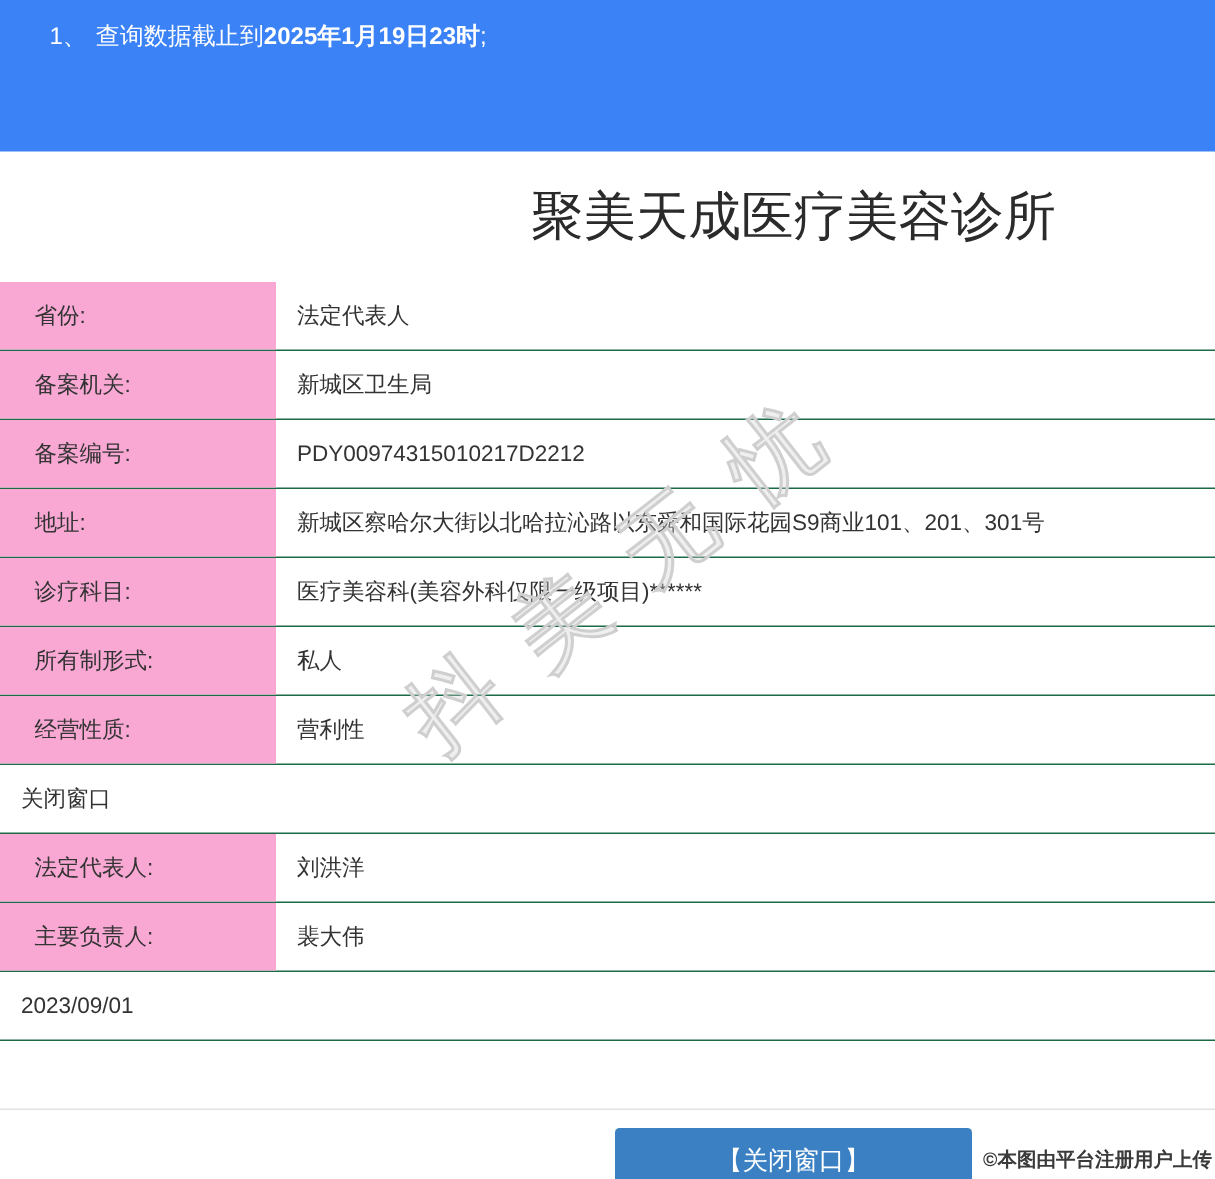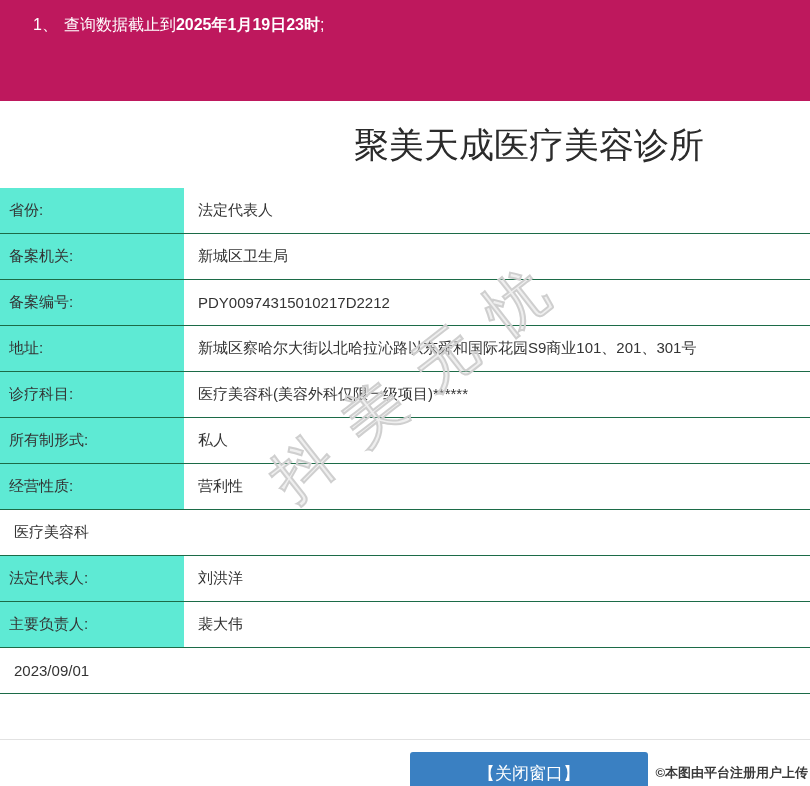--- a/index.html
+++ b/index.html
@@ -7,21 +7,21 @@
     width: 810px; height: 786px;
     position: relative; overflow: hidden;
     background: #ffffff;
     font-family: "Liberation Sans", "DejaVu Sans", sans-serif;
     color: #333333;
   }
 
   
   .notice-bar {
     width: 810px; height: 101px;
-    background: #be185d;
+    background: #3b82f6;
     box-sizing: border-box;
     padding: 11px 0 0 33px;
   }
   .notice-line {
     color: #ffffff;
     font-size: 16px;
     line-height: 27px;
     white-space: nowrap;
   }
   .notice-line .num { margin-right: 6px; }
@@ -50,22 +50,22 @@
     height: 46px;
     align-items: center;
     border-bottom: 1.5px solid #1c6b47;
     font-size: 15px;
   }
   .cell-label {
     box-sizing: border-box;
     width: 184px;
     align-self: stretch;
     display: flex; align-items: center;
-    background: #5eead4;
-    padding-left: 9px;
+    background: #f9a8d4;
+    padding-left: 23px;
     color: #333333;
   }
   .cell-value {
     padding-left: 14px;
     color: #333333;
     white-space: nowrap;
   }
   .empty-row {
     box-sizing: border-box;
     height: 46px;
@@ -159,21 +159,21 @@
       <div class="cell-label">所有制形式:</div>
       <div class="cell-value">私人</div>
     </div>
 
     <div class="row">
       <div class="cell-label">经营性质:</div>
       <div class="cell-value">营利性</div>
     </div>
 
     <div class="row">
-      <div class="cell-value">医疗美容科</div>
+      <div class="cell-value">关闭窗口</div>
     </div>
 
     <div class="row">
       <div class="cell-label">法定代表人:</div>
       <div class="cell-value">刘洪洋</div>
     </div>
 
     <div class="row">
       <div class="cell-label">主要负责人:</div>
       <div class="cell-value">裴大伟</div>

